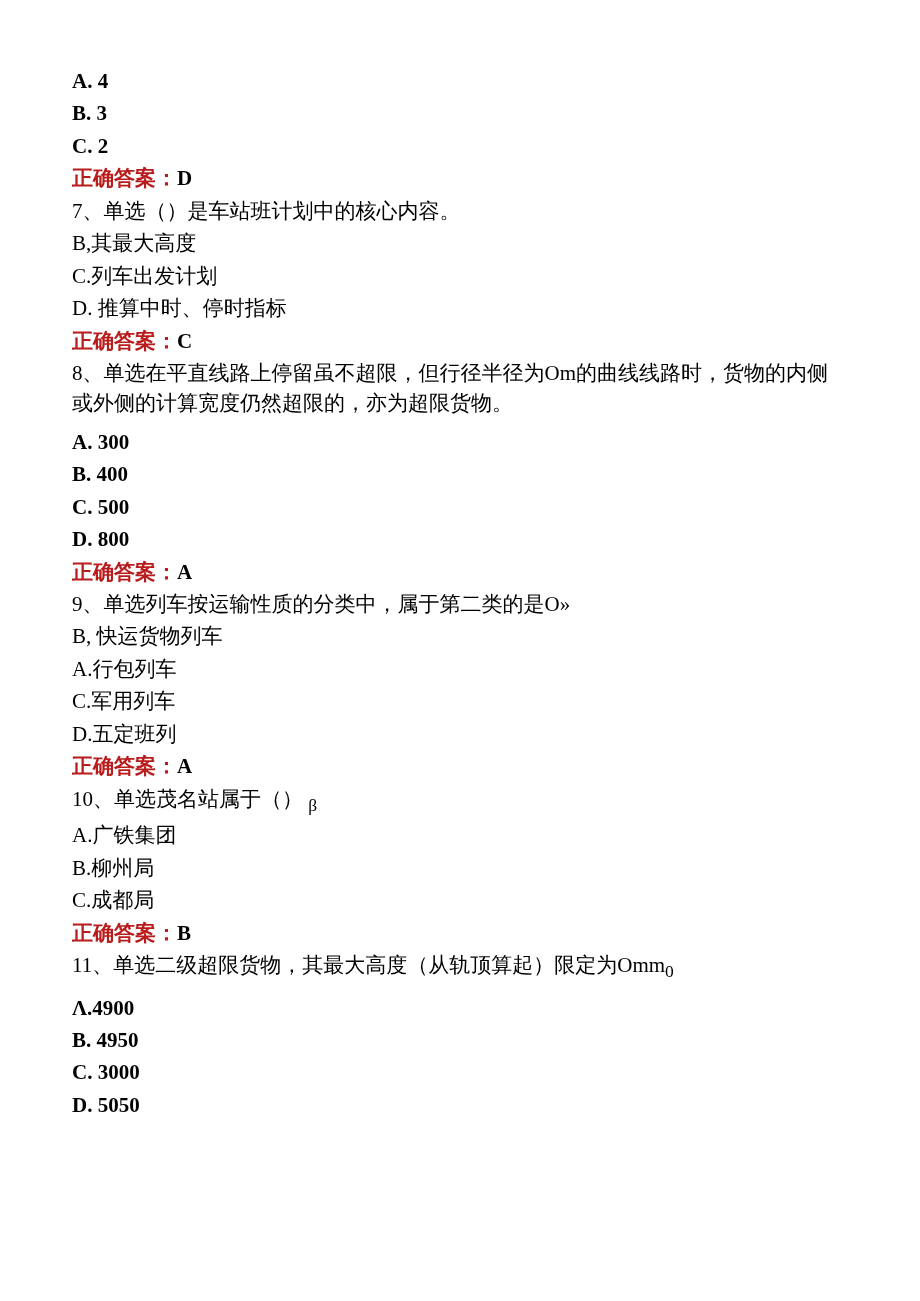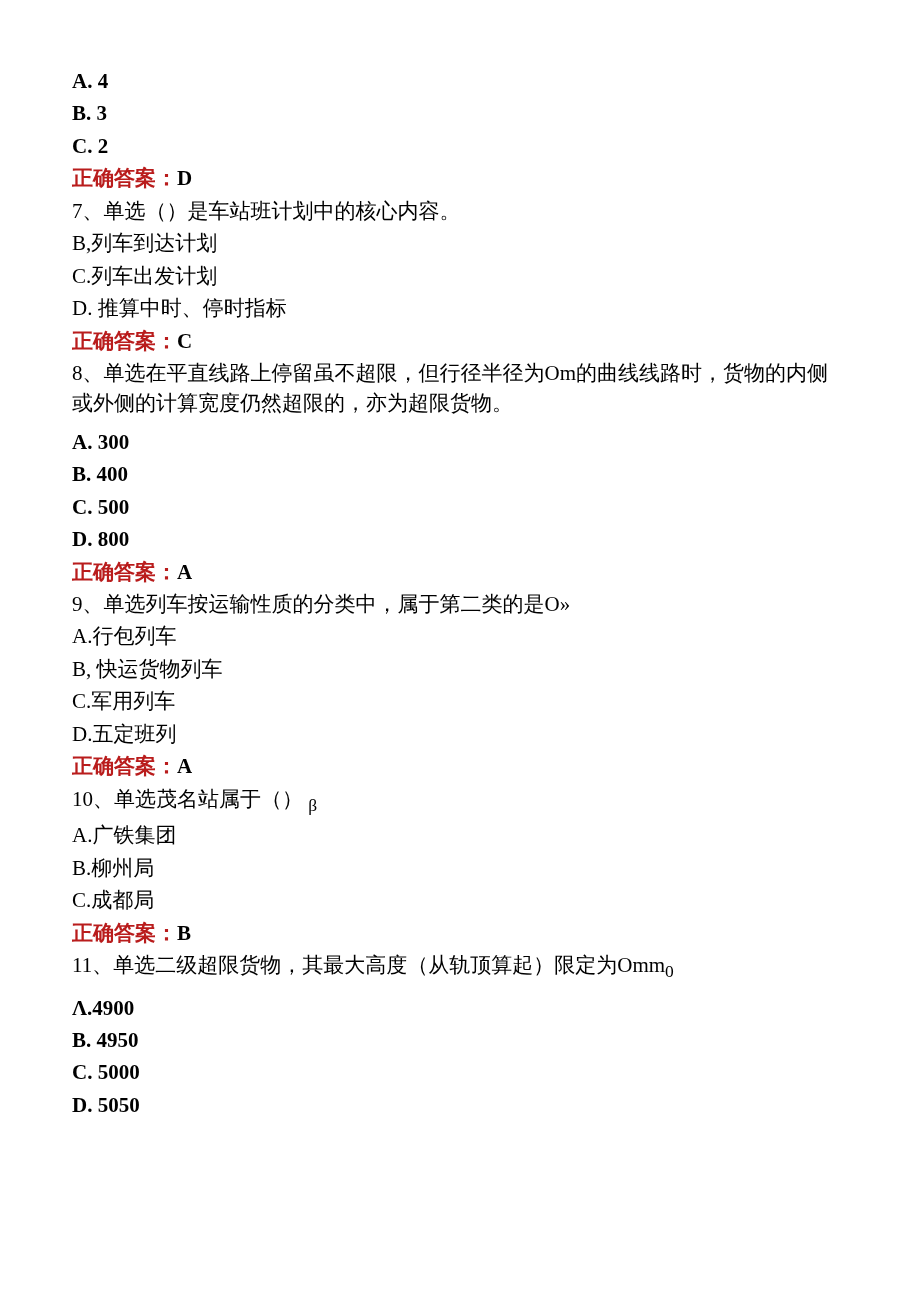--- a/index.html
+++ b/index.html
@@ -40,40 +40,40 @@
 <div class="page">
 
   <div class="line bold">A. 4</div>
   <div class="line bold">B. 3</div>
   <div class="line bold">C. 2</div>
   <div class="line answer">
     <span class="answer-label">正确答案：</span><span class="answer-value">D</span>
   </div>
 
   <div class="line">7、单选（）是车站班计划中的核心内容。</div>
-  <div class="line">B,列车到达计划</div>
+  <div class="line">B,其最大高度</div>
   <div class="line">C.列车出发计划</div>
   <div class="line">D. 推算中时、停时指标</div>
   <div class="line answer">
     <span class="answer-label">正确答案：</span><span class="answer-value">C</span>
   </div>
 
   <div class="line">8、单选在平直线路上停留虽不超限，但行径半径为Om的曲线线路时，货物的内侧或外侧的计算宽度仍然超限的，亦为超限货物。</div>
   <div class="gap"></div>
   <div class="line bold">A. 300</div>
   <div class="line bold">B. 400</div>
   <div class="line bold">C. 500</div>
   <div class="line bold">D. 800</div>
   <div class="line answer">
     <span class="answer-label">正确答案：</span><span class="answer-value">A</span>
   </div>
 
   <div class="line">9、单选列车按运输性质的分类中，属于第二类的是O»</div>
+  <div class="line">B, 快运货物列车</div>
   <div class="line">A.行包列车</div>
-  <div class="line">B, 快运货物列车</div>
   <div class="line">C.军用列车</div>
   <div class="line">D.五定班列</div>
   <div class="line answer">
     <span class="answer-label">正确答案：</span><span class="answer-value">A</span>
   </div>
 
   <div class="line">
     <span>10、单选茂名站属于（）</span>
     <sub>β</sub>
   </div>
@@ -83,16 +83,16 @@
   <div class="line answer">
     <span class="answer-label">正确答案：</span><span class="answer-value">B</span>
   </div>
 
   <div class="line">
     <span>11、单选二级超限货物，其最大高度（从轨顶算起）限定为Omm</span><sub>0</sub>
   </div>
   <div class="gap"></div>
   <div class="line bold">Λ.4900</div>
   <div class="line bold">B. 4950</div>
-  <div class="line bold">C. 5000</div>
+  <div class="line bold">C. 3000</div>
   <div class="line bold">D. 5050</div>
 
 </div>
 
 </body></html>

